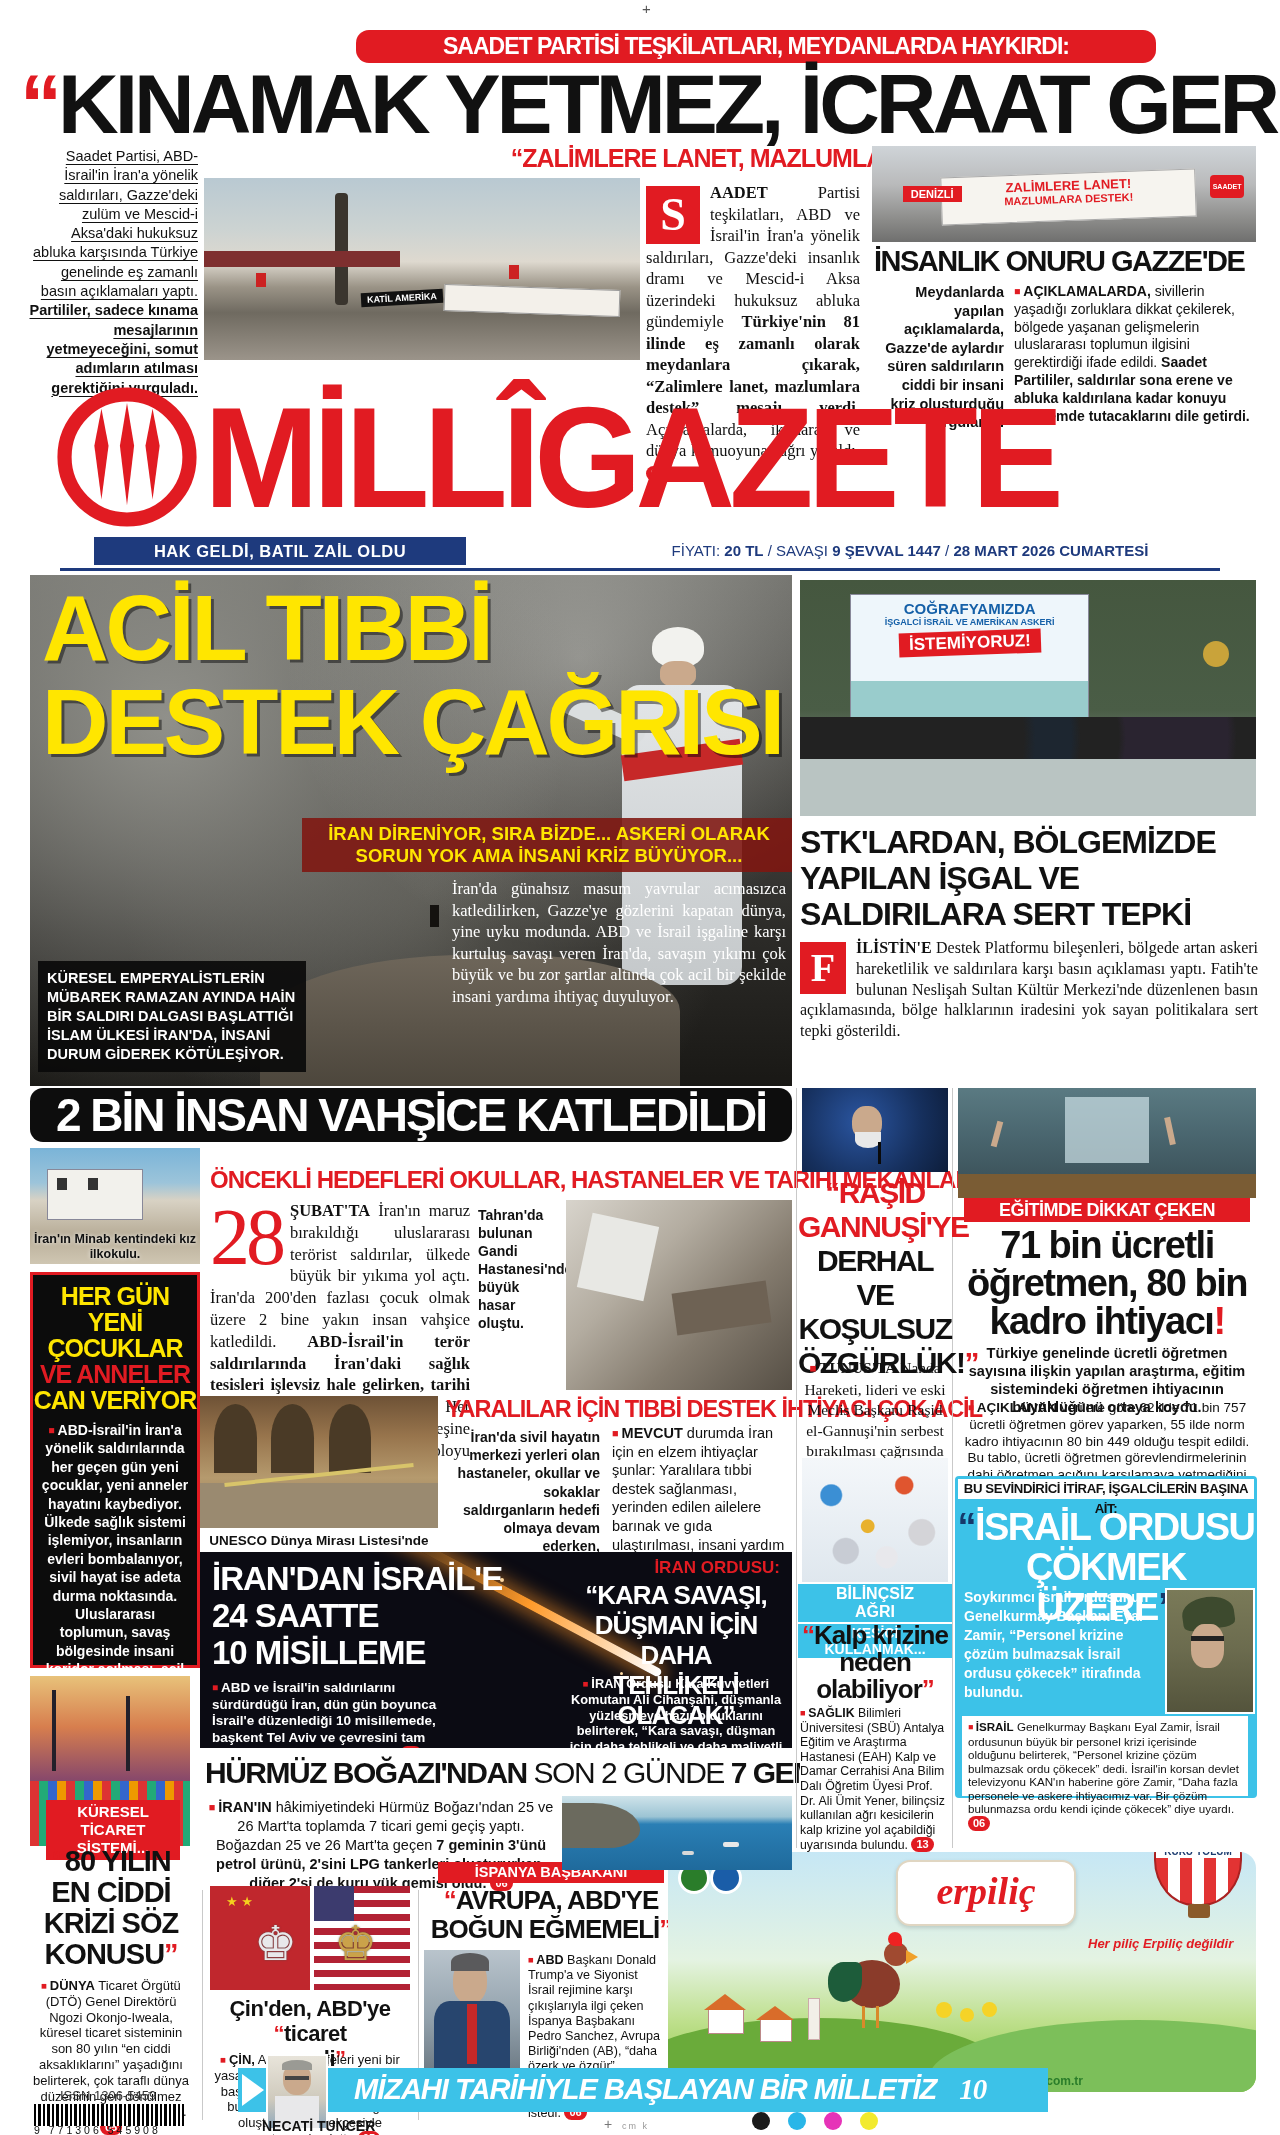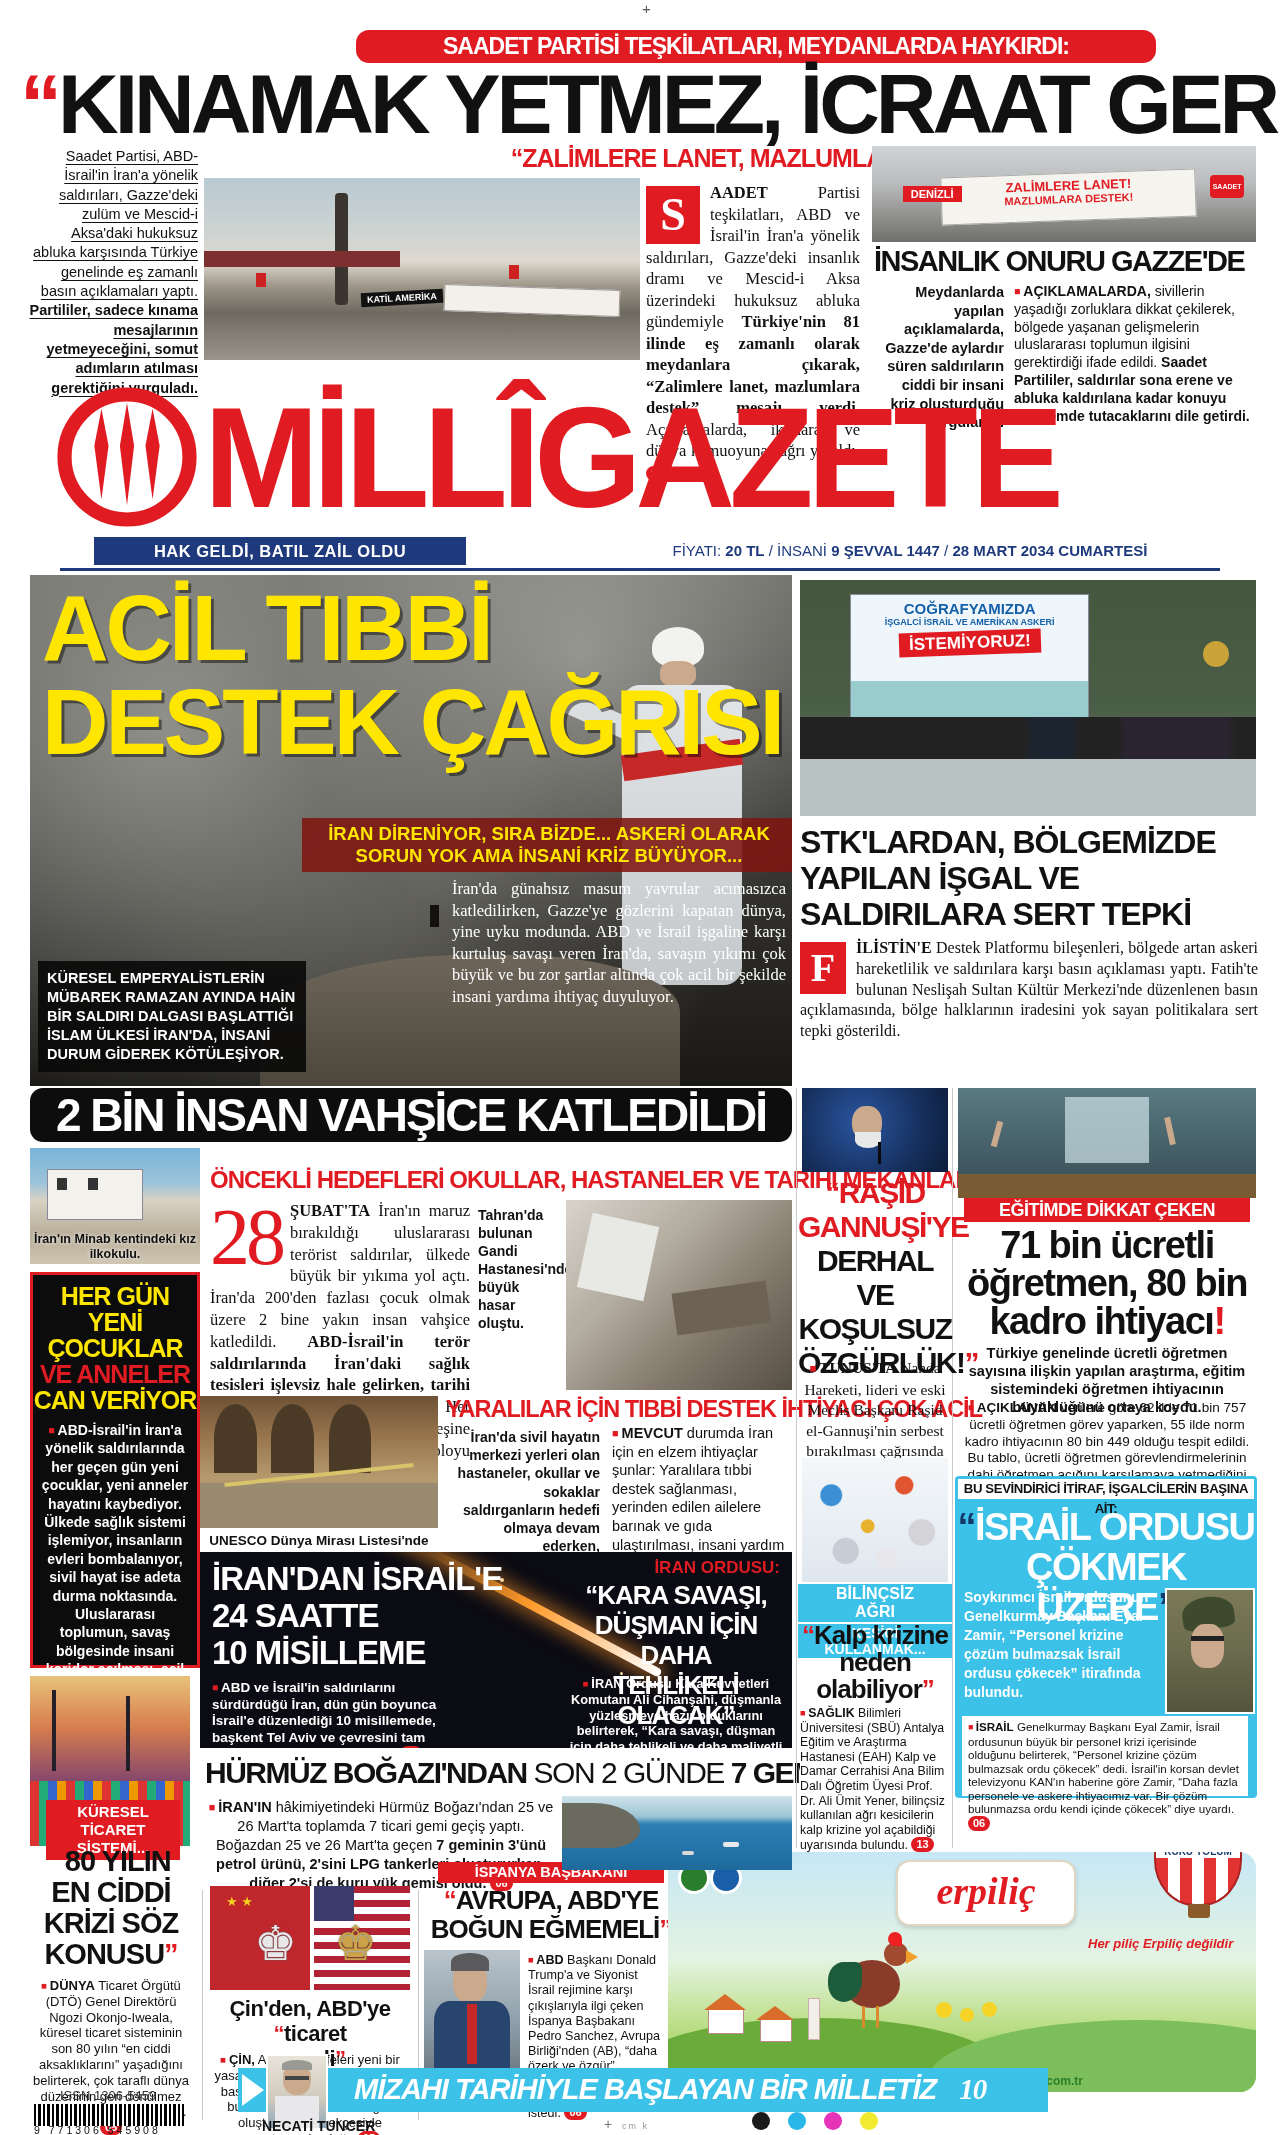--- a/index.html
+++ b/index.html
@@ -120,24 +120,24 @@
       <polygon points="68,80 63,42 68,16 73,42" fill="#e11b22"></polygon>
     </svg>
   </div>
   <div class="a nw red b" style="left:204px;top:384px;width:1056px;font-size:138px;line-height:140px;letter-spacing:-6px;transform:scaleY(1.04);transform-origin:top left">MİLLÎGAZETE</div>
 
   <div class="a" style="left:60px;top:537px;width:1160px;height:31px;border-bottom:3px solid var(--navy)">
     <div class="a ctr wht b" style="left:34px;top:0;width:372px;height:28px;line-height:28px;background:var(--navy);font-size:16.5px;letter-spacing:.5px">HAK GELDİ, BATIL ZAİL OLDU</div>
     <div class="a ctr" style="left:560px;top:5px;width:580px;font-size:15px;color:var(--navy)">
       <span>FİYATI:</span>
       <span class="b">20 TL</span>
-      <span>/ İNSANİ</span>
+      <span>/ SAVAŞI</span>
       <span class="b">9 ŞEVVAL 1447</span>
       <span>/</span>
-      <span class="b">28 MART 2034</span>
+      <span class="b">28 MART 2026</span>
       <span class="b">CUMARTESİ</span>
     </div>
   </div>
 
   <div class="ph ph-hero" style="left:30px;top:575px;width:762px;height:511px">
 
     <div class="a" style="left:562px;top:52px;width:200px;height:460px">
       <div class="a" style="left:60px;top:0;width:52px;height:40px;background:#f2f2ee;border-radius:50% 50% 40% 40%"></div>
       <div class="a" style="left:68px;top:34px;width:36px;height:26px;background:#caa98c;border-radius:40%"></div>
       <div class="a" style="left:30px;top:58px;width:120px;height:300px;background:linear-gradient(180deg,#e3e6e8,#c4c8ca);border-radius:18px"></div>

